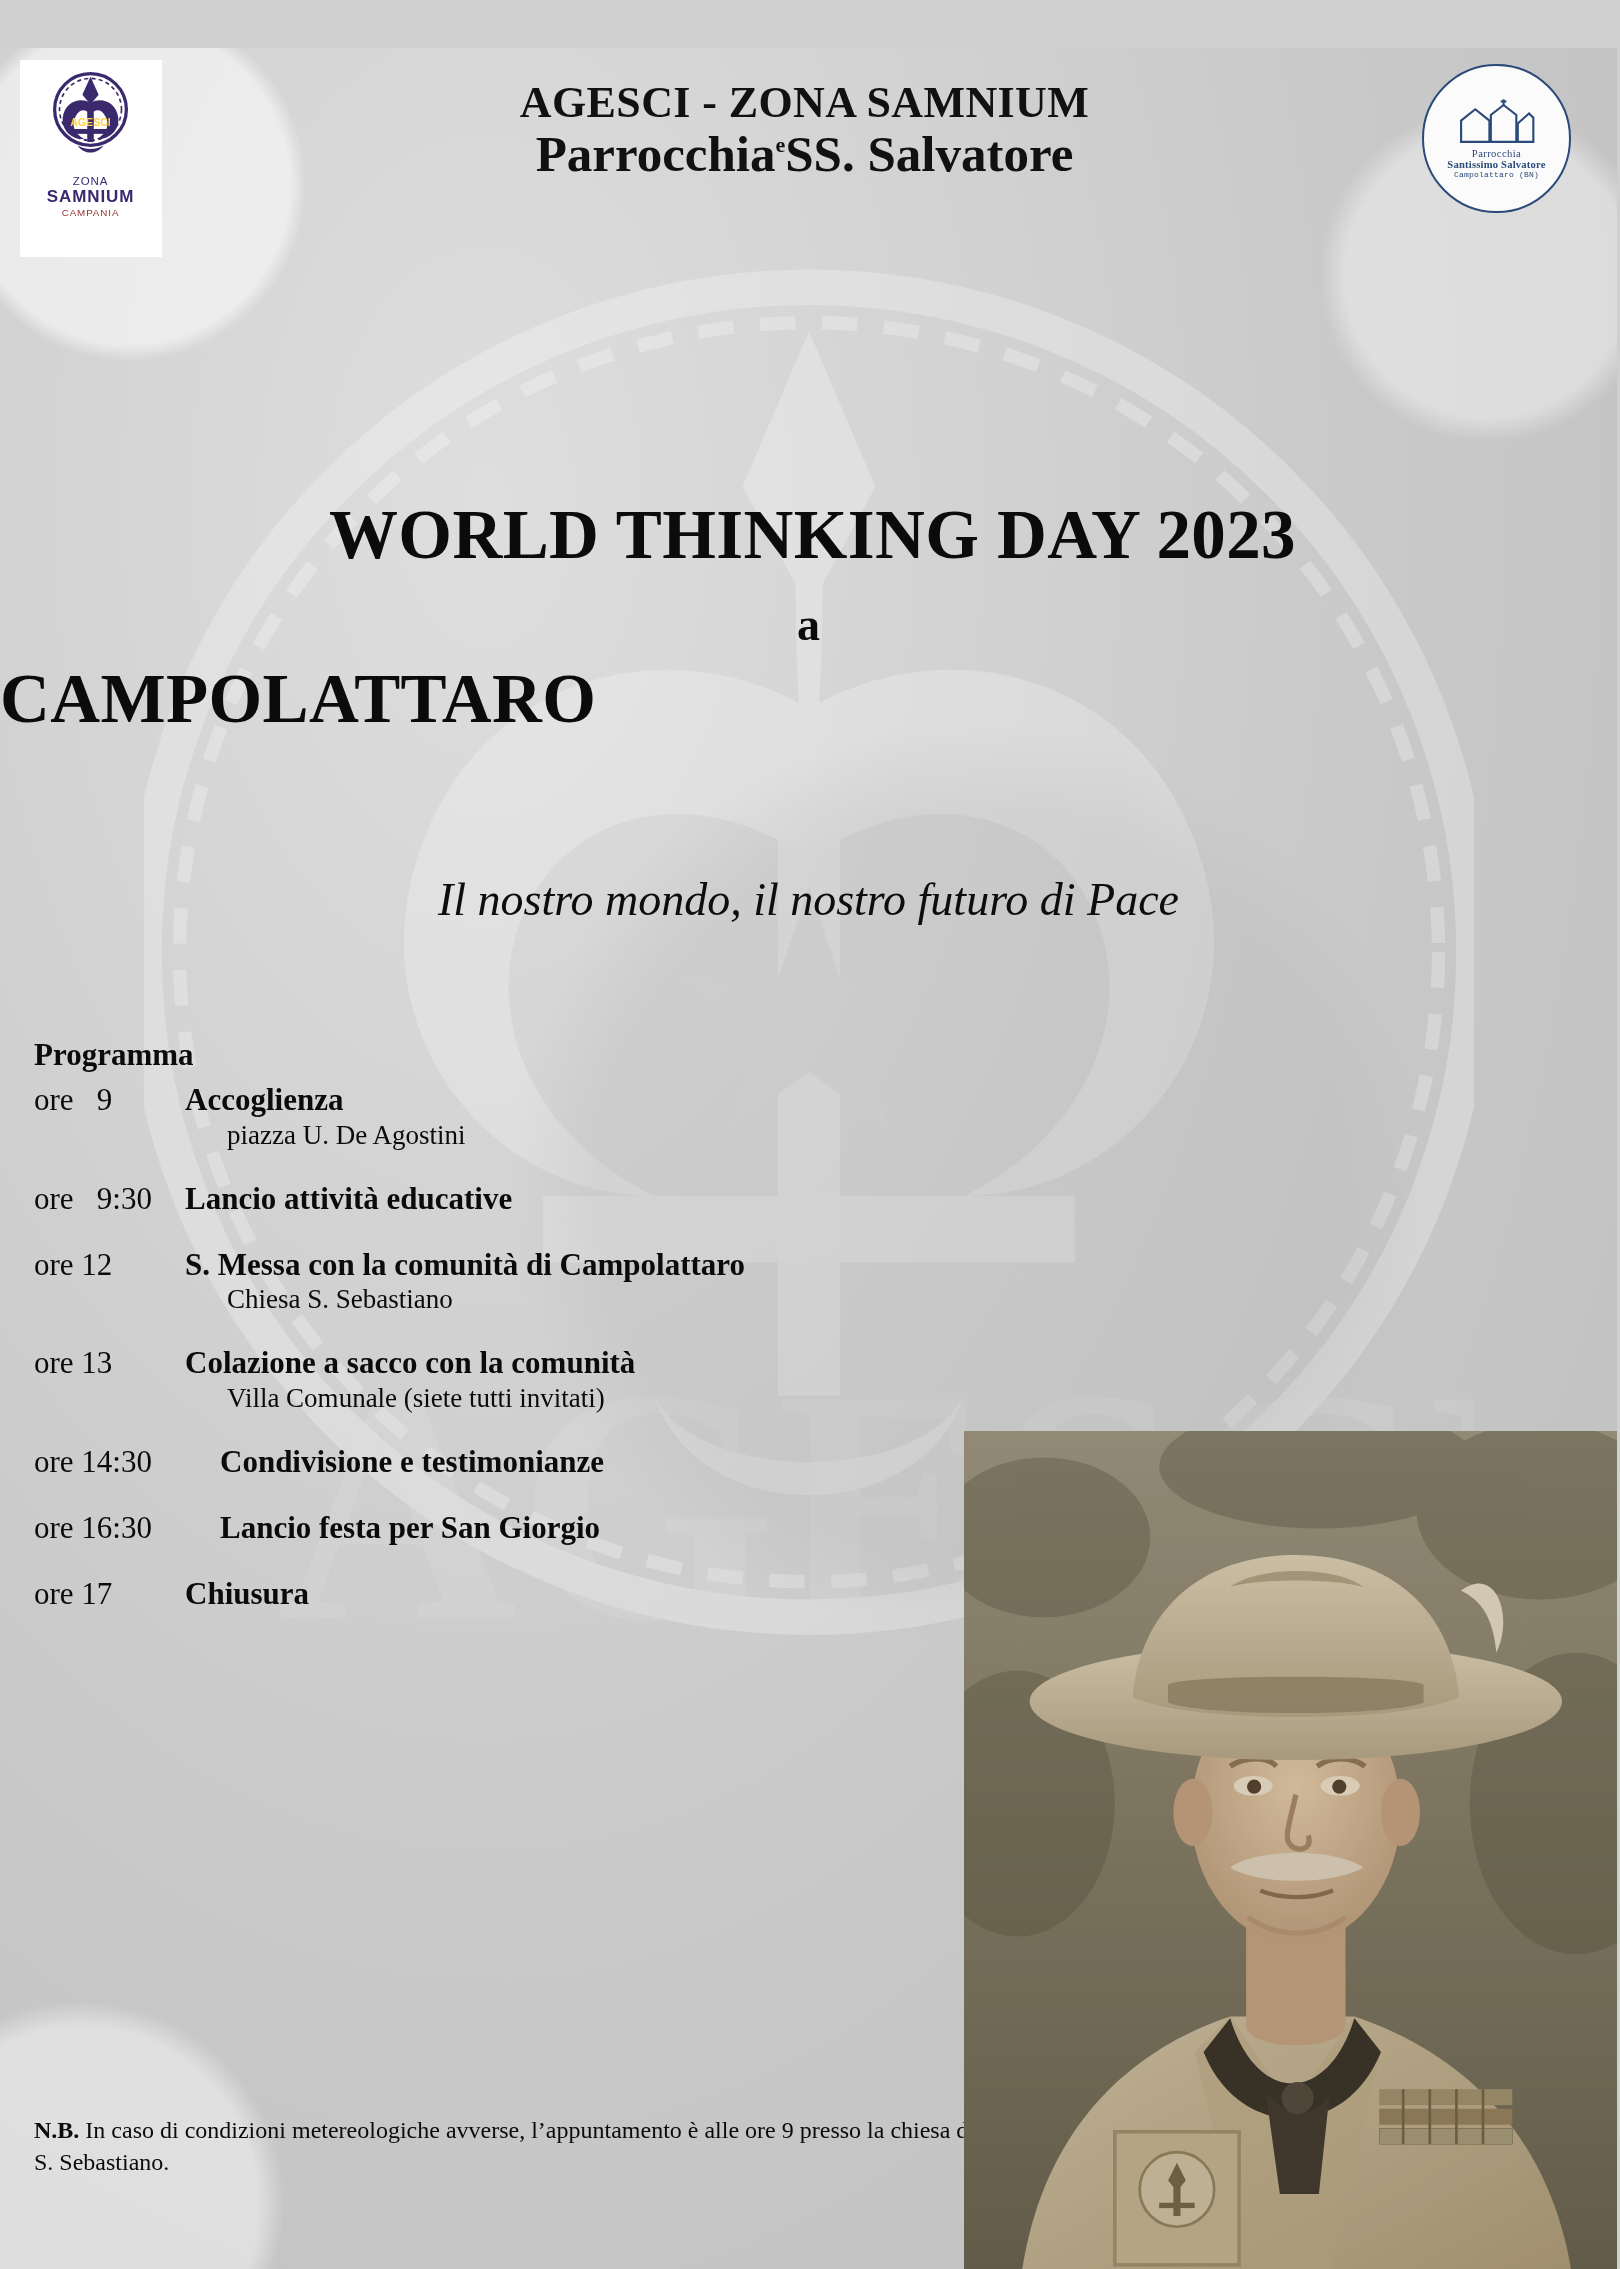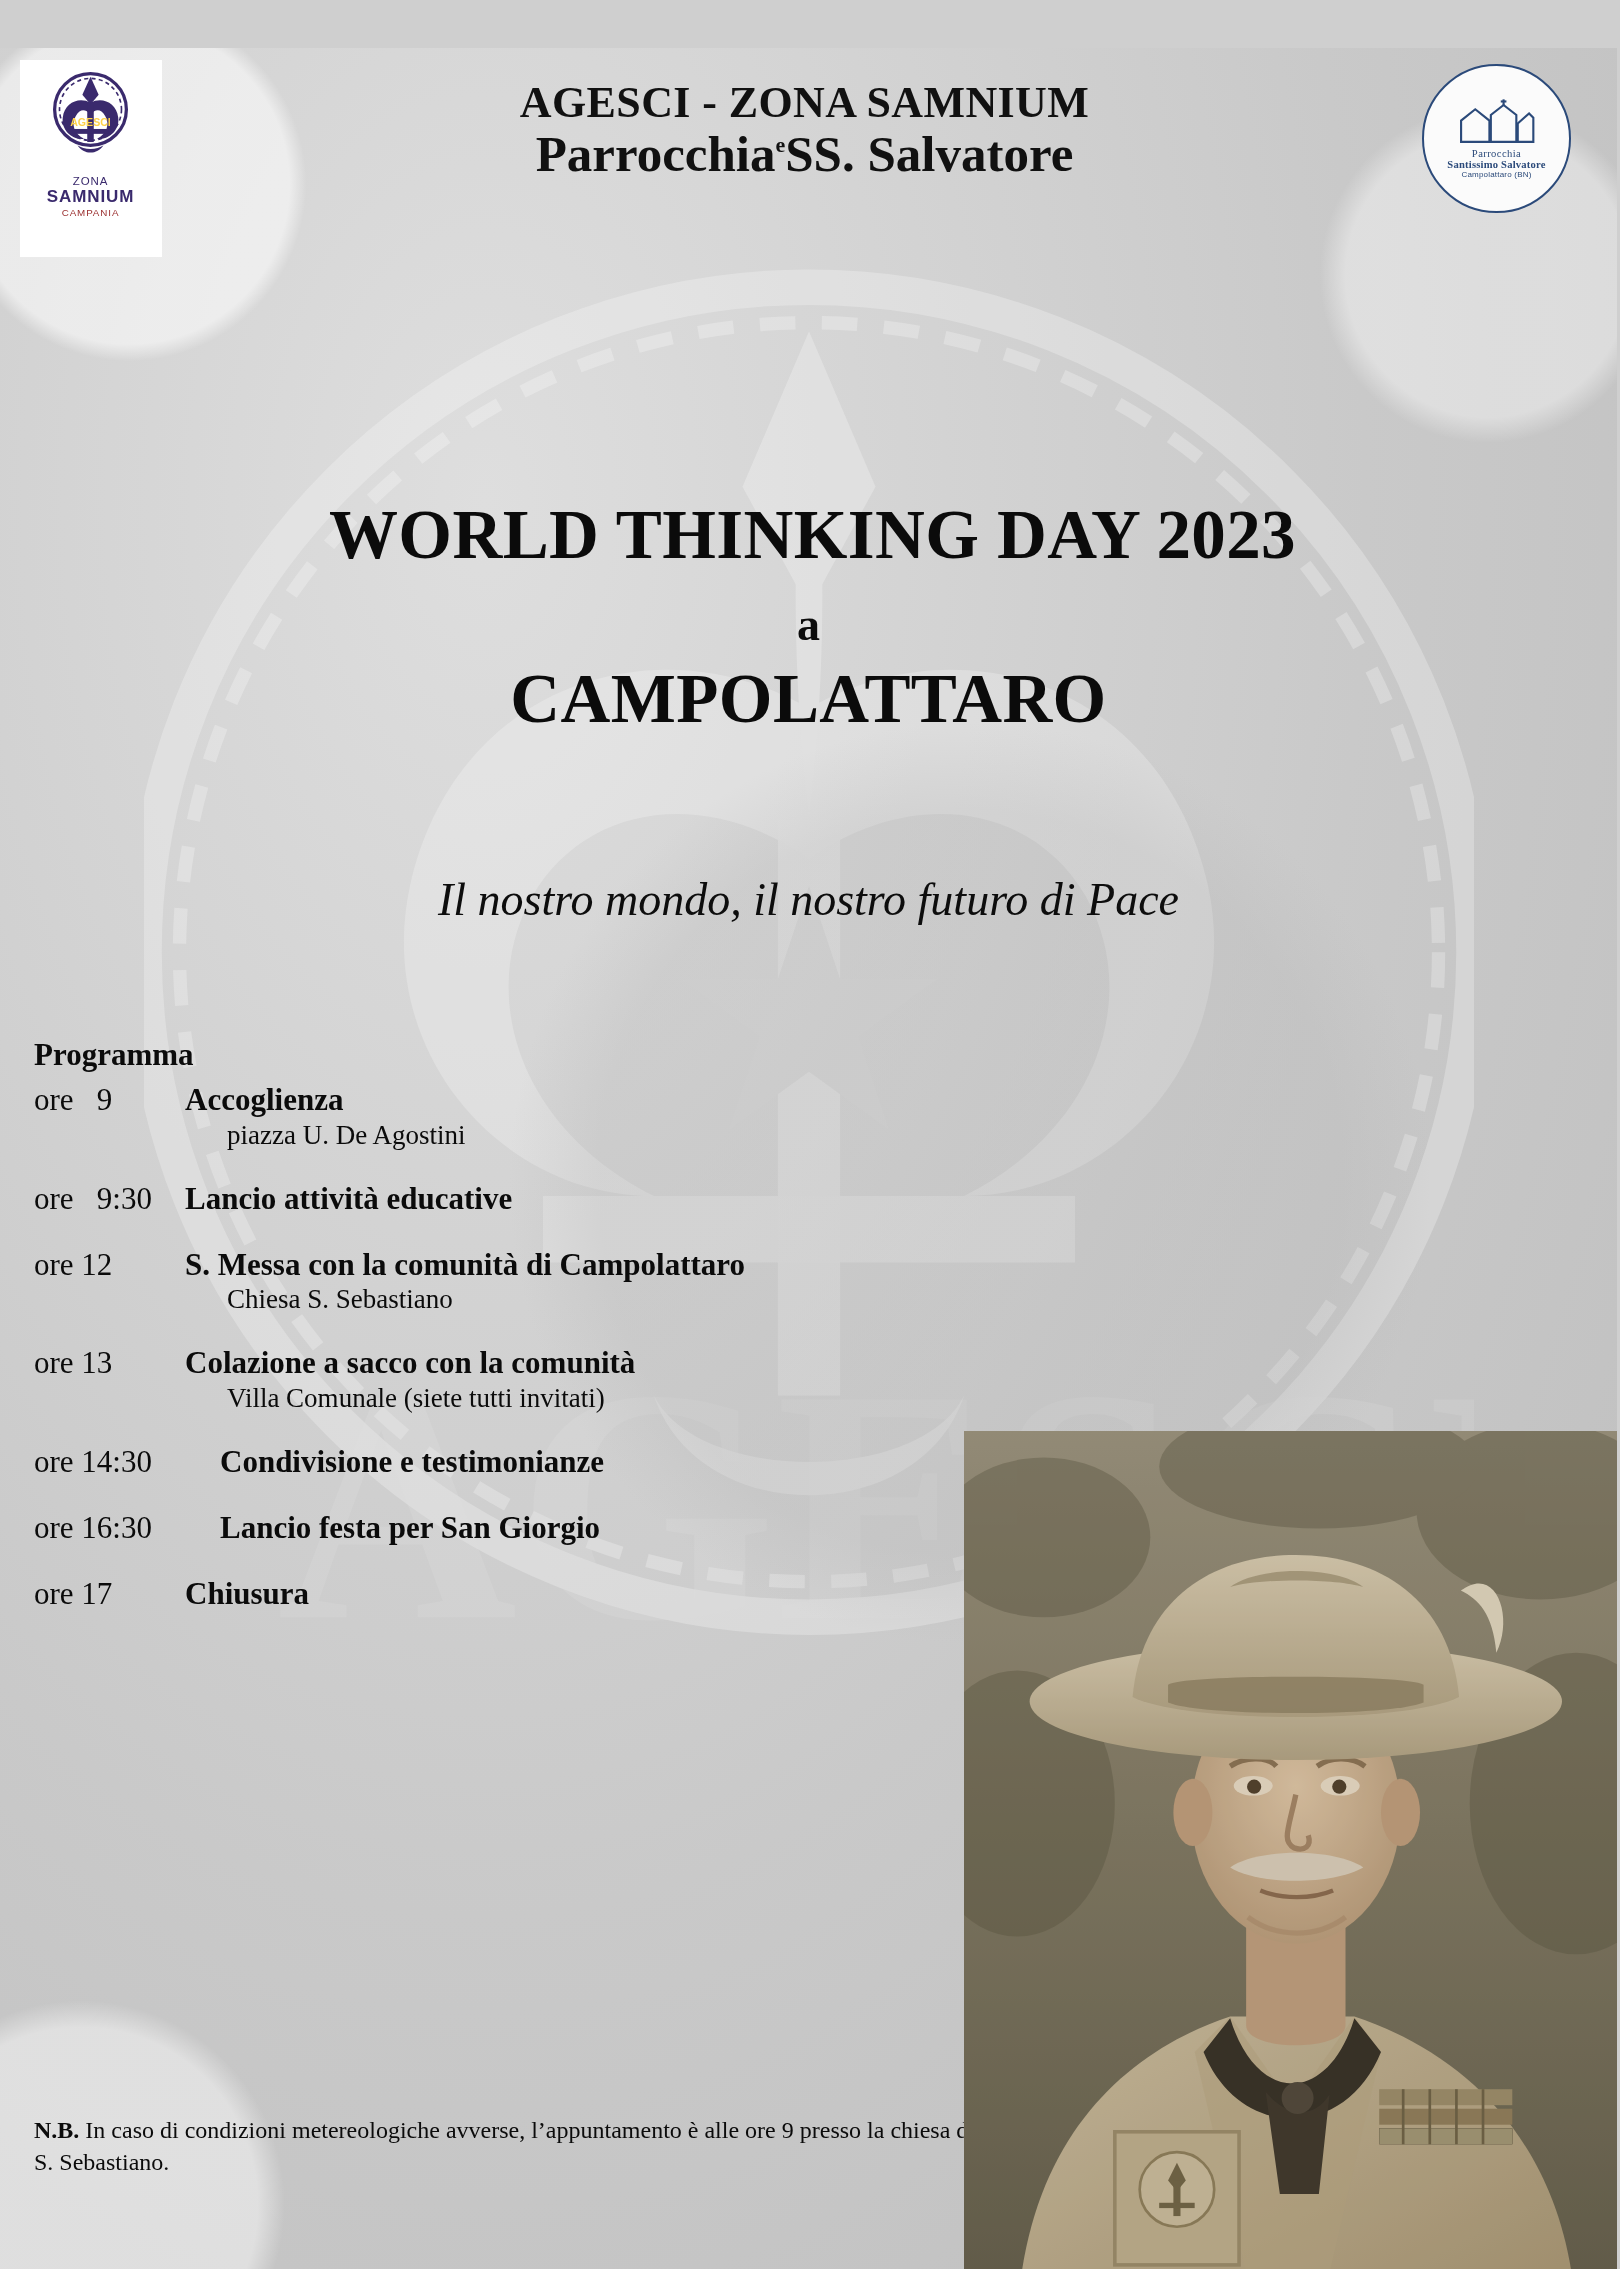--- a/index.html
+++ b/index.html
@@ -116,21 +116,21 @@
     letter-spacing: 0.4px;
   }
   .logo-parish .p2 {
     font-family: "Liberation Serif", serif;
     font-size: 10.6px;
     color: #2b4a7a;
     font-weight: bold;
     letter-spacing: 0.2px;
   }
   .logo-parish .p3 {
-    font-family: Liberation Sans, sans-serif;
+    font-family: Liberation Mono, monospace;
     font-size: 8px;
     color: #2b4a7a;
     letter-spacing: 0.2px;
   }
 
   .header-titles {
     position: absolute;
     left: 231px;
     right: 239px;
     top: 32px;
@@ -175,21 +175,20 @@
     top: 550px;
     text-align: center;
     font-size: 46px;
     font-weight: bold;
     color: #0b0b0b;
   }
   .main-title2 {
     position: absolute;
     left: 0; right: 0;
     top: 612px;
-    text-align: center;
     font-size: 69px;
     font-weight: bold;
     color: #0b0b0b;
     letter-spacing: 0.4px;
   }
   .subtitle {
     position: absolute;
     left: 0; right: 0;
     top: 825px;
     text-align: center;

